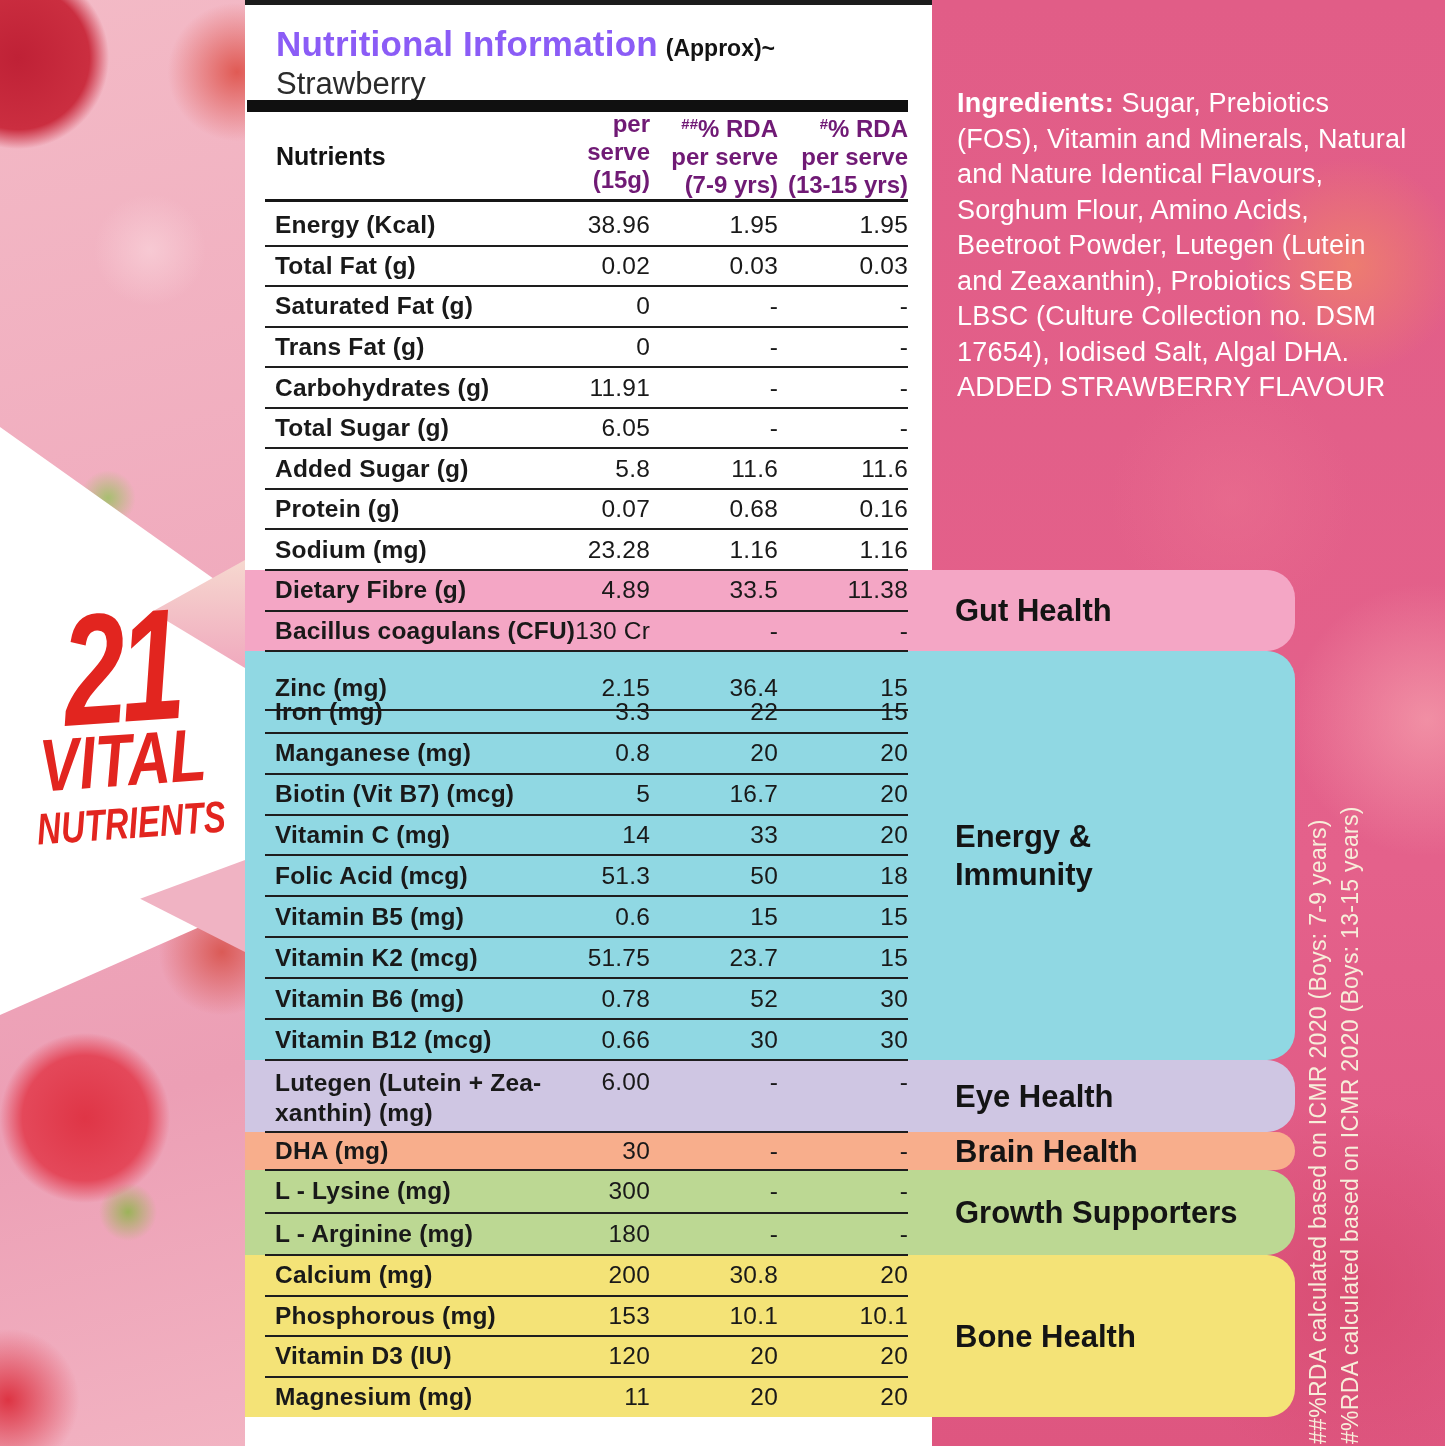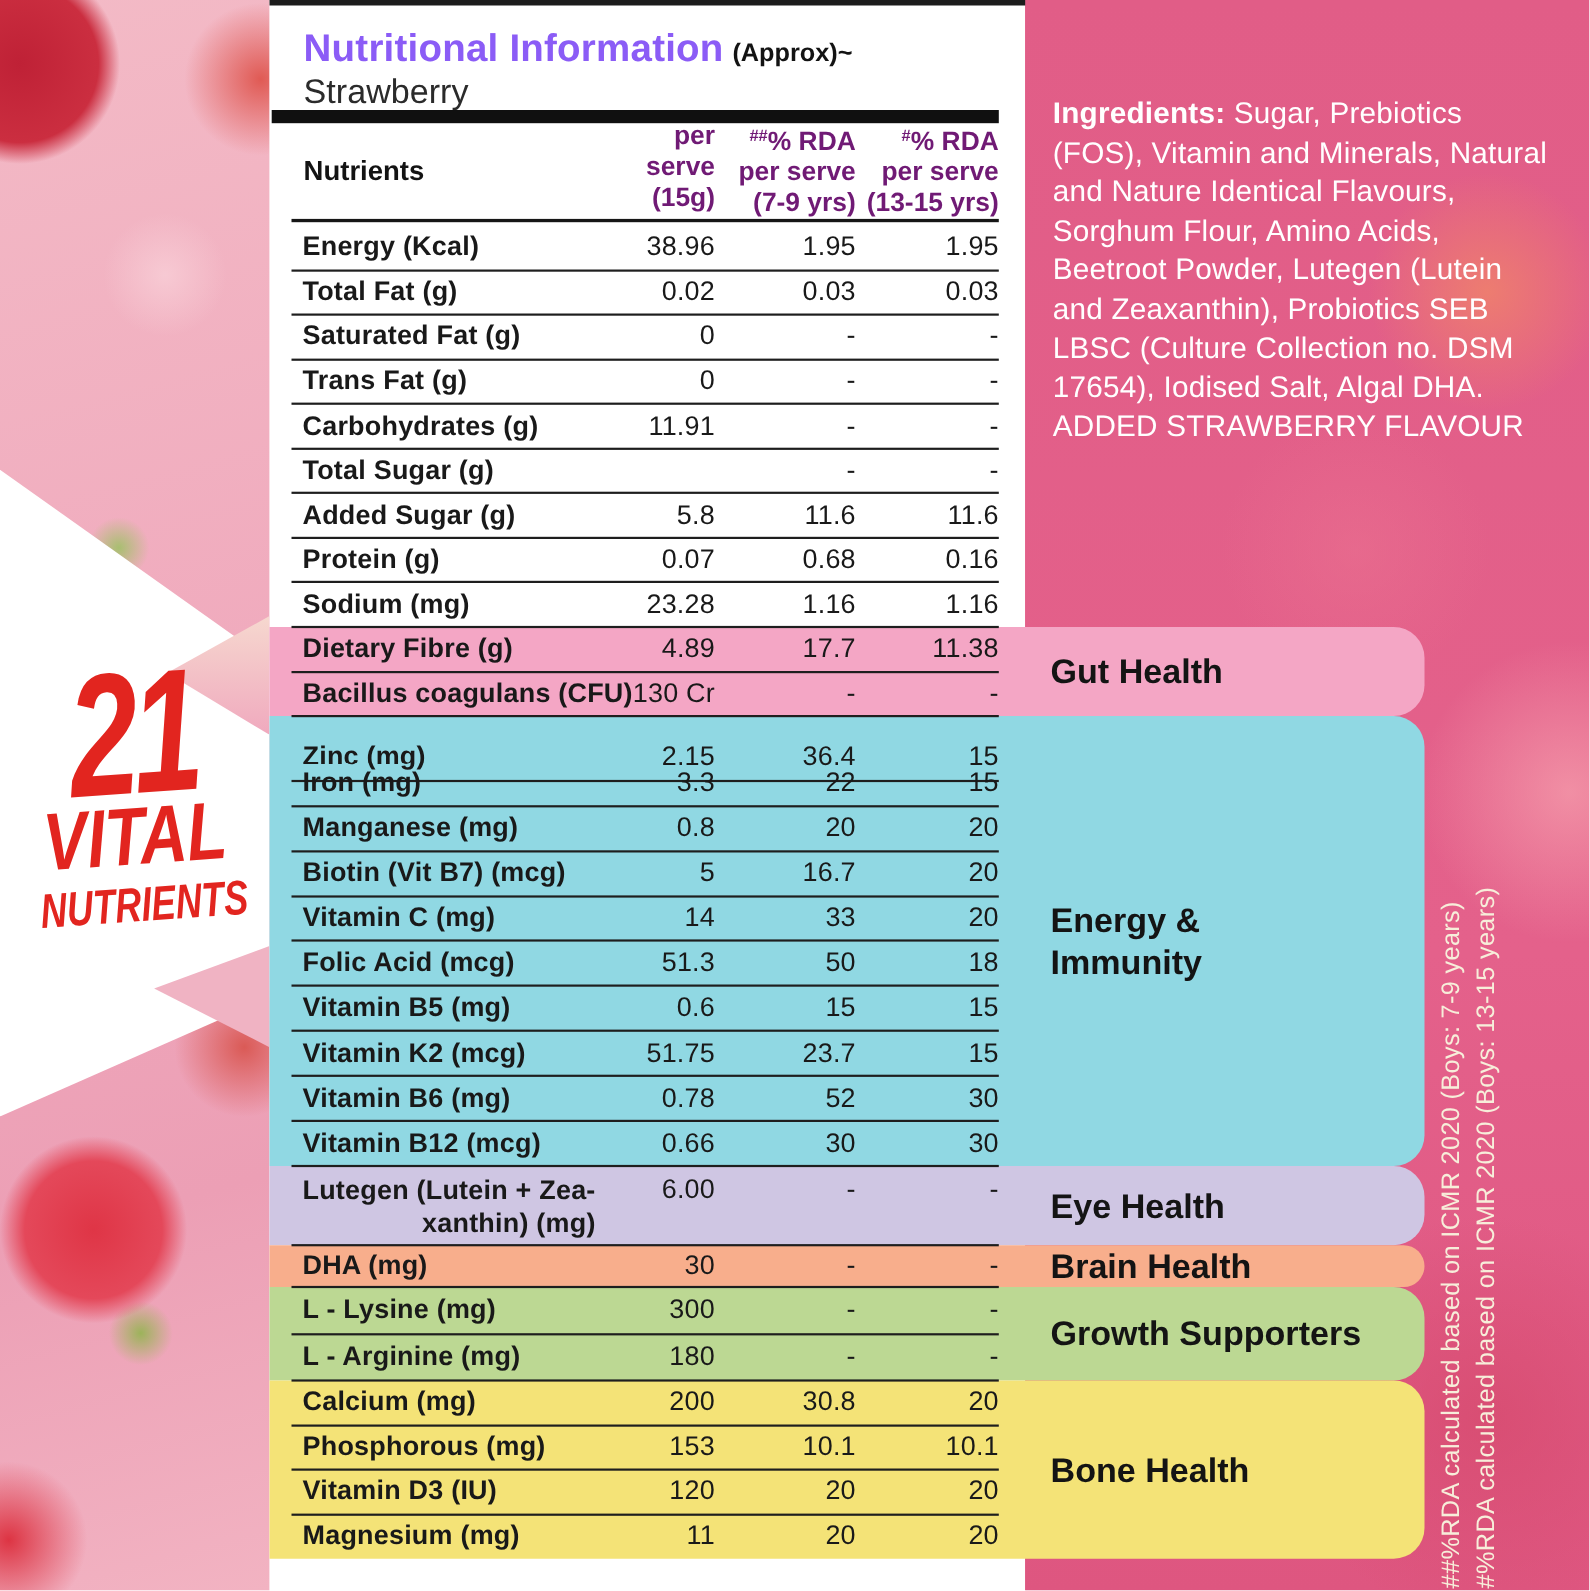--- a/index.html
+++ b/index.html
@@ -62,21 +62,21 @@
   .sup{font-size:15px;vertical-align:8px;}
   .header-line{position:absolute;left:265px;top:199px;width:643px;height:3px;background:#161616;z-index:3;}
 
   
   .band{position:absolute;left:245px;width:1050px;border-radius:0 28px 28px 0;z-index:1;}
 
   
   #rows{position:absolute;left:0;top:0;width:100%;height:100%;z-index:2;}
   .trow{position:absolute;left:245px;width:687px;}
   .cell{position:absolute;top:50%;transform:translateY(-50%);font-size:24.5px;color:#191919;letter-spacing:.2px;}
-  .trow.tall .cell{top:8px;transform:none;text-align:right;}
+  .trow.tall .cell{top:8px;transform:none;}
   .c-label{left:30px;white-space:pre-line;line-height:30px;font-weight:bold;}
   .c-v1{left:0;width:405px;text-align:right;}
   .c-v2{left:0;width:533px;text-align:right;}
   .c-v3{left:0;width:663px;text-align:right;}
   .rrule{position:absolute;left:20px;width:643px;bottom:-1px;height:2px;background:#1e1e1e;}
 
   
   .hlabel{position:absolute;left:955px;font-weight:bold;font-size:31px;color:#141414;z-index:2;
     white-space:pre-line;line-height:38px;}
   #hl-gut{top:592px;} #hl-energy{top:818px;} #hl-eye{top:1078px;}
@@ -171,20 +171,21 @@
       </div>
       <div class="trow" style="top: 367.24px; height: 40.56px;">
         <div class="cell c-label">Carbohydrates (g)</div>
         <div class="cell c-v1">11.91</div>
         <div class="cell c-v2">-</div>
         <div class="cell c-v3">-</div>
         <div class="rrule"></div>
       </div>
       <div class="trow" style="top: 407.8px; height: 40.56px; padding-left: 28px;">
         <div class="cell c-label">Total Sugar (g)</div>
+        <div class="cell c-v1">6.05</div>
         <div class="cell c-v2">-</div>
         <div class="cell c-v3">-</div>
         <div class="rrule"></div>
       </div>
       <div class="trow" style="top: 448.36px; height: 40.56px;">
         <div class="cell c-label">Added Sugar (g)</div>
         <div class="cell c-v1">5.8</div>
         <div class="cell c-v2">11.6</div>
         <div class="cell c-v3">11.6</div>
         <div class="rrule"></div>
@@ -199,21 +200,21 @@
       <div class="trow" style="top: 529.48px; height: 40.56px;">
         <div class="cell c-label">Sodium (mg)</div>
         <div class="cell c-v1">23.28</div>
         <div class="cell c-v2">1.16</div>
         <div class="cell c-v3">1.16</div>
         <div class="rrule"></div>
       </div>
       <div class="trow" style="top: 570px; height: 40.5px;">
         <div class="cell c-label">Dietary Fibre (g)</div>
         <div class="cell c-v1">4.89</div>
-        <div class="cell c-v2">17.7</div>
+        <div class="cell c-v2">33.5</div>
         <div class="cell c-v3">11.38</div>
         <div class="rrule"></div>
       </div>
       <div class="trow" style="top: 610.5px; height: 40.5px;">
         <div class="cell c-label">Bacillus coagulans (CFU)</div>
         <div class="cell c-v1">130 Cr</div>
         <div class="cell c-v2">-</div>
         <div class="cell c-v3">-</div>
         <div class="rrule"></div>
       </div>

